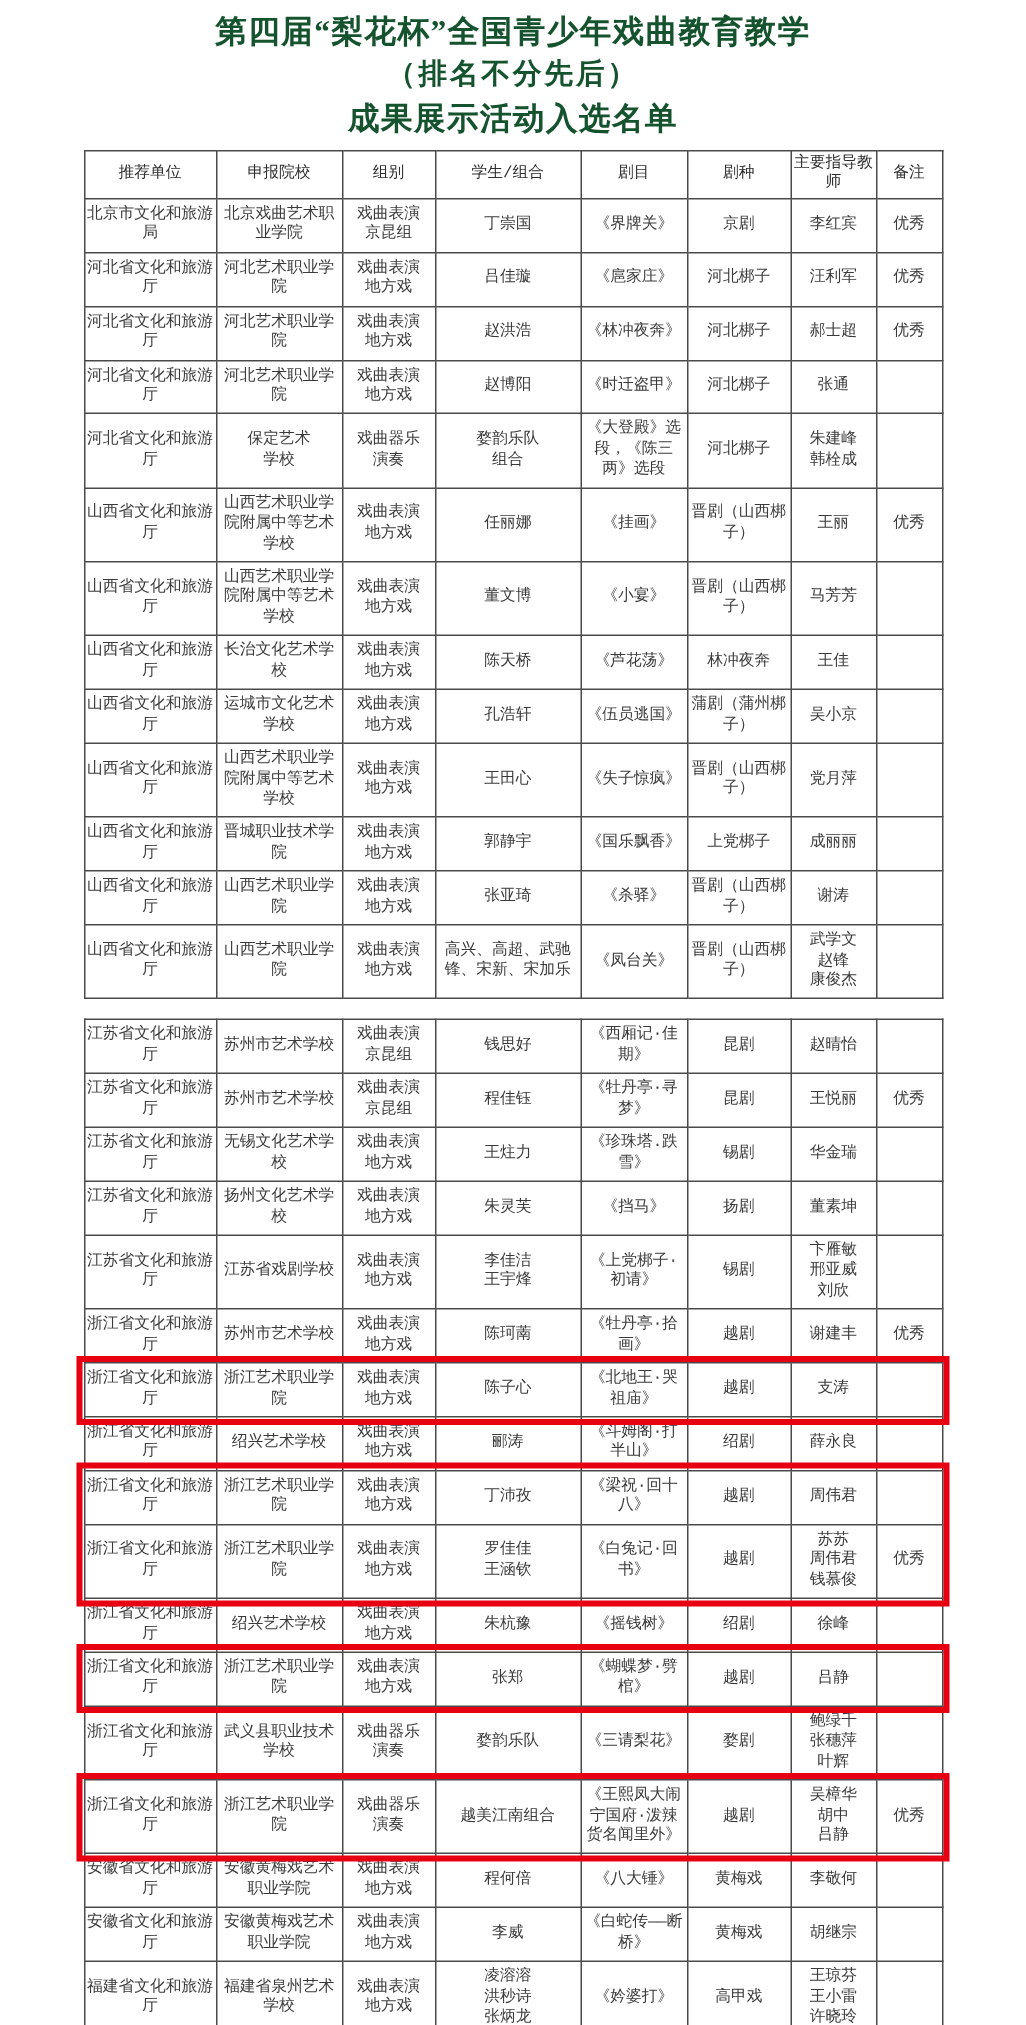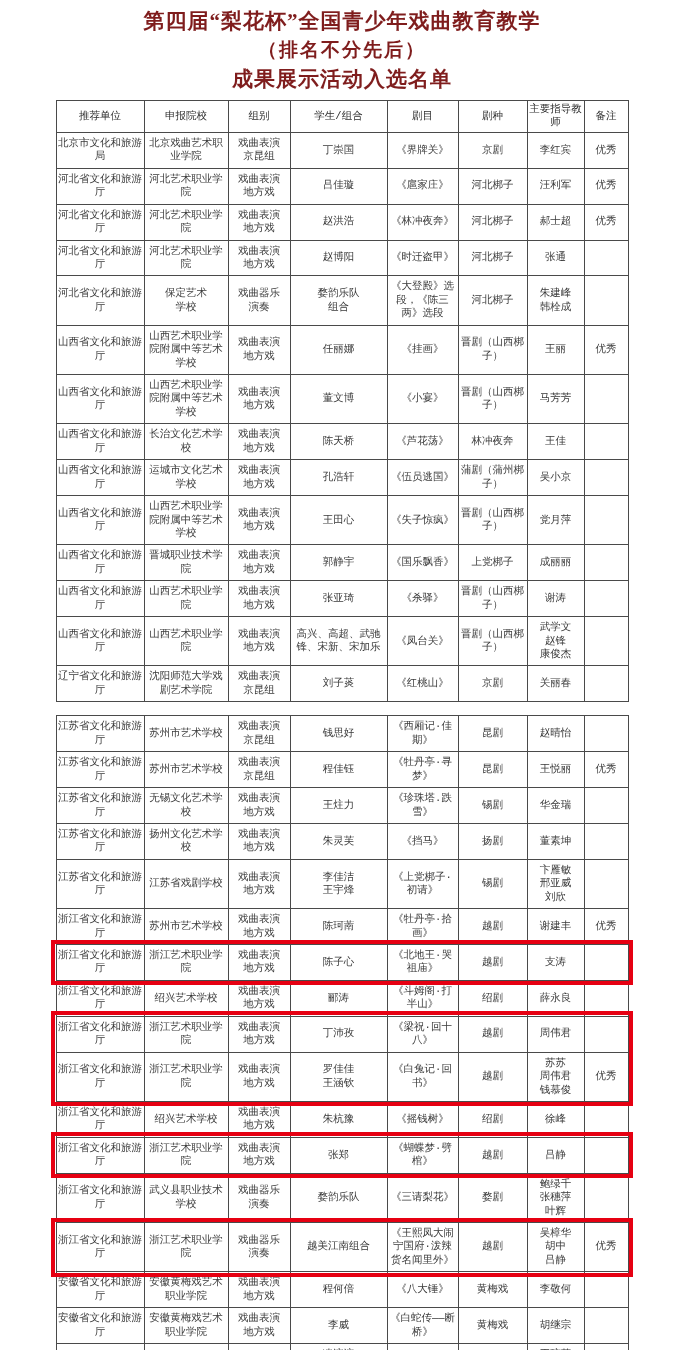--- a/index.html
+++ b/index.html
@@ -18,21 +18,21 @@
     overflow: hidden;
     position: relative;
   }
   .title-block {
     text-align: center;
     padding-top: 6px;
     margin-bottom: 6px;
   }
   .title-line {
     font-weight: bold;
-    color: #7f1d1d;
+    color: #14532d;
   }
   .title-line.l1, .title-line.l2 {
     font-size: 21px;
     line-height: 30px;
     letter-spacing: 1px;
   }
   .title-line.l3 {
     font-size: 19px;
     line-height: 28px;
     letter-spacing: 2px;
@@ -245,31 +245,20 @@
           <td>戏曲表演
 地方戏</td>
           <td>高兴、高超、武驰锋、宋新、宋加乐</td>
           <td>《凤台关》</td>
           <td>晋剧（山西梆子）</td>
           <td>武学文
 赵锋
 康俊杰</td>
           <td></td>
         </tr>
-        <tr>
-          <td>辽宁省文化和旅游厅</td>
-          <td>沈阳师范大学戏剧艺术学院</td>
-          <td>戏曲表演
-京昆组</td>
-          <td>刘子菼</td>
-          <td>《红桃山》</td>
-          <td>京剧</td>
-          <td>关丽春</td>
-          <td></td>
-        </tr>
       </tbody>
     </table>
 
   <table class="results second">
     <colgroup>
       <col style="width:88px">
         <col style="width:84px">
         <col style="width:62px">
         <col style="width:97px">
       <col style="width:71px">

